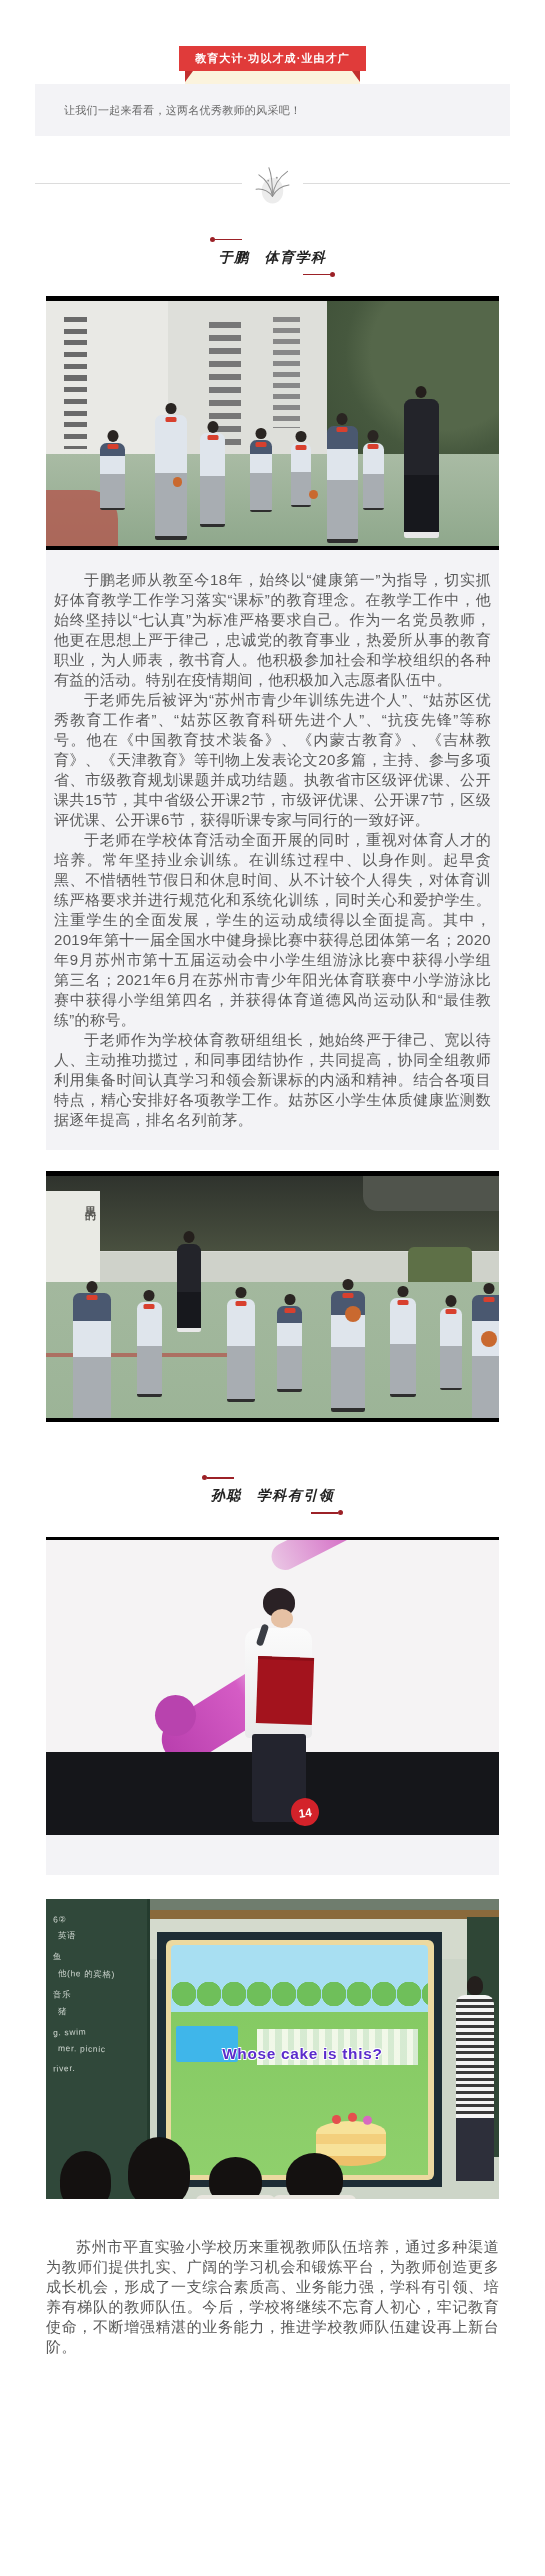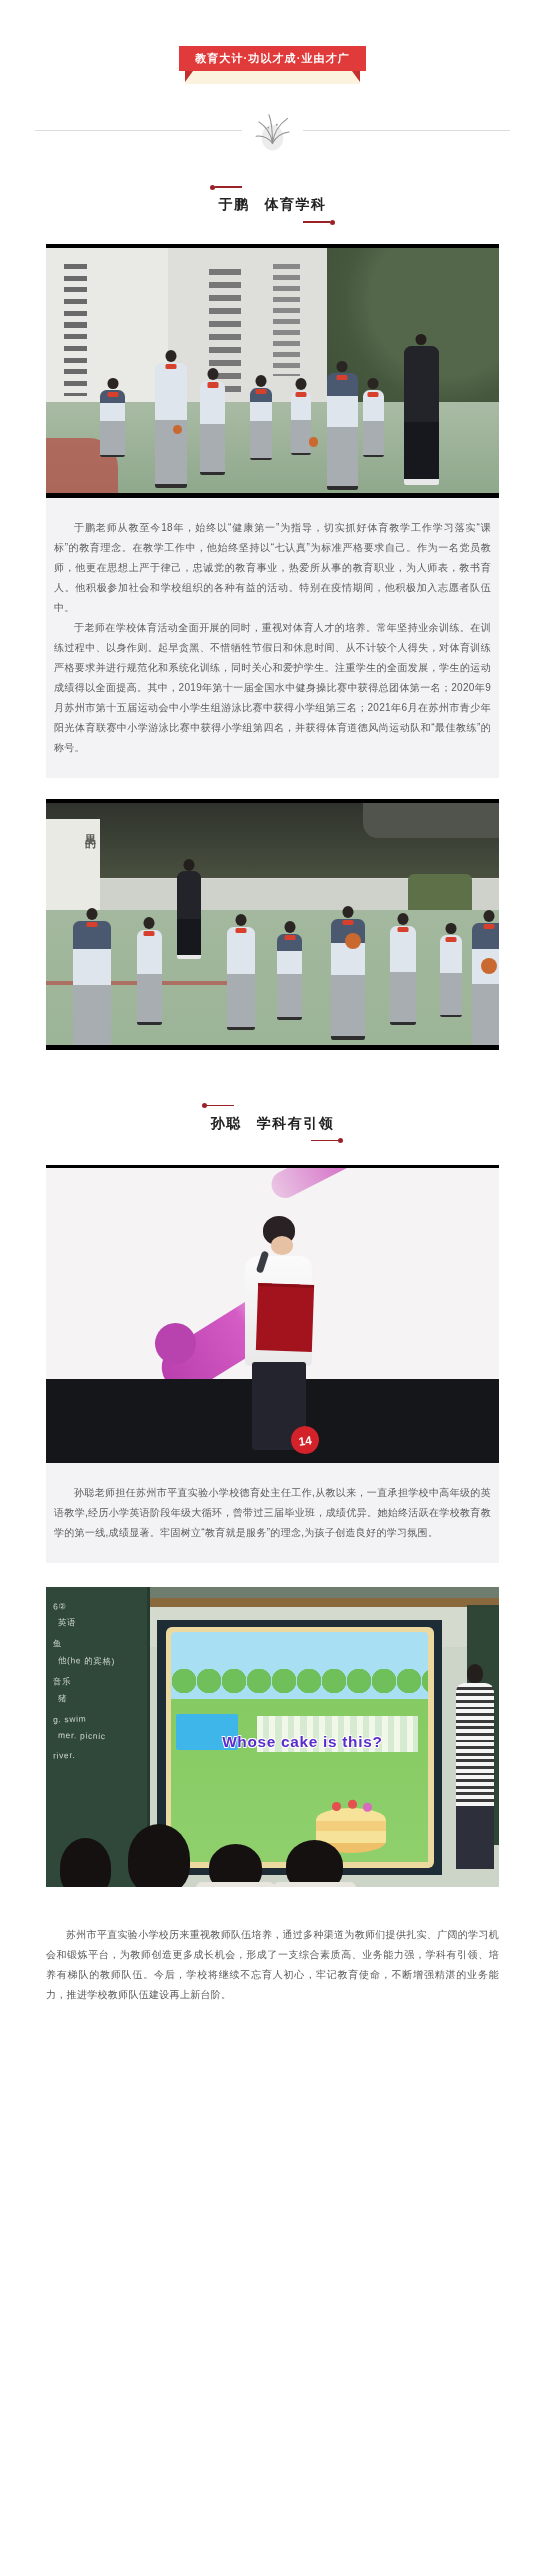--- a/index.html
+++ b/index.html
@@ -22,33 +22,33 @@
   .ribbon.big .ribbon-fold { height:9.5px; }
   .ribbon-fold i { position:absolute; top:0; width:0; height:0; }
   .ribbon-fold .nl { left:0;  border-top:11px solid #c22f2e; border-right:8.8px solid transparent; }
   .ribbon-fold .nr { right:0; border-top:11px solid #c22f2e; border-left:8.8px solid transparent; }
 
   
   .graybox { background:#f3f3f6; }
   .graybox.wide   { width:475px; margin:0 auto; padding:19px 29px; }
   .graybox.narrow { width:453px; margin:0 auto; padding:20px 8px; }
   .graybox p, .closing p {
-    margin:0; font-size:10px; line-height:20px; letter-spacing:0.3px;
+    margin:0; font-size:15px; line-height:20px; letter-spacing:0.3px;
     text-indent:2em; text-align:justify;
   }
   .graybox.wide p { font-size:11px; line-height:20.5px; color:#686868; }
   .quote p { text-indent:0; }
 
   
   .divider { display:flex; align-items:center; justify-content:center; margin:25px auto 0; width:475px; height:44px; }
   .dline { flex:1; height:0.7px; background:#dcdcdc; }
   .orchid { width:43px; height:43px; margin:0 8.8px; }
 
   
-  .sec-title { position:relative; width:max-content; margin:32px auto 0; padding:8.8px 0 10.3px; }
+  .sec-title { position:relative; width:max-content; margin:32px auto 0; padding:8.8px 0 10.3px;font-style:italic; }
   .sec-title .txt { font-size:14px; font-weight:bold; color:#222; letter-spacing:1.5px; }
   .sec-title .txt + .txt { margin-left:10.3px; }
   .deco { position:absolute; display:flex; align-items:center; }
   .deco .dot  { width:5.1px; height:5.1px; border-radius:50%; background:#9c2127; }
   .deco .line { width:27px; height:1.5px; background:#9c2127; }
   .deco.top { top:0; left:-8.8px; }
   .deco.bot { bottom:0; right:-8.8px; }
 
   
   .ph { position:relative; width:453px; margin:0 auto; overflow:hidden; background:#d9dad5; }
@@ -166,20 +166,23 @@
   <div class="ribbon">
     <div class="ribbon-main">教育大计·功以才成·业由才广</div>
     <div class="ribbon-fold">
         <i class="nl"></i>
         <i class="nr"></i>
       </div>
   </div>
 
 
 
+  <section class="graybox wide quote mt20" style="padding:16px 29px;">
+    <p>让我们一起来看看，这两名优秀教师的风采吧！</p>
+  </section>
 
   <div class="divider">
     <span class="dline"></span>
     <svg class="orchid" viewBox="0 0 60 60">
       <ellipse cx="30" cy="40" rx="15" ry="18" fill="#ececec"></ellipse>
       <g fill="none" stroke="#8f8f8f" stroke-width="1.4" stroke-linecap="round">
         <path d="M30 48 C28 34 20 24 11 18"></path>
         <path d="M30 48 C32 30 41 20 51 13"></path>
         <path d="M30 48 C30 32 29 18 25 8"></path>
         <path d="M30 48 C35 38 45 33 53 32"></path>
@@ -222,21 +225,23 @@
     <i class="kid" style="left:70%;bottom:16%;height:67px;width:20.5px"></i>
     <i class="tch" style="left:79%;bottom:5%;height:139px;width:35px"></i>
     <i class="ball" style="left:28%;bottom:25%"></i>
     <i class="ball" style="left:58%;bottom:20%"></i>
     <i class="bar t"></i>
     <i class="bar b"></i>
   </figure>
 
   <section class="graybox narrow mt36">
     <p>于鹏老师从教至今18年，始终以“健康第一”为指导，切实抓好体育教学工作学习落实“课标”的教育理念。在教学工作中，他始终坚持以“七认真”为标准严格要求自己。作为一名党员教师，他更在思想上严于律己，忠诚党的教育事业，热爱所从事的教育职业，为人师表，教书育人。他积极参加社会和学校组织的各种有益的活动。特别在疫情期间，他积极加入志愿者队伍中。</p>
+    <p>于老师先后被评为“苏州市青少年训练先进个人”、“姑苏区优秀教育工作者”、“姑苏区教育科研先进个人”、“抗疫先锋”等称号。他在《中国教育技术装备》、《内蒙古教育》、《吉林教育》、《天津教育》等刊物上发表论文20多篇，主持、参与多项省、市级教育规划课题并成功结题。执教省市区级评优课、公开课共15节，其中省级公开课2节，市级评优课、公开课7节，区级评优课、公开课6节，获得听课专家与同行的一致好评。</p>
     <p>于老师在学校体育活动全面开展的同时，重视对体育人才的培养。常年坚持业余训练。在训练过程中、以身作则。起早贪黑、不惜牺牲节假日和休息时间、从不计较个人得失，对体育训练严格要求并进行规范化和系统化训练，同时关心和爱护学生。注重学生的全面发展，学生的运动成绩得以全面提高。其中，2019年第十一届全国水中健身操比赛中获得总团体第一名；2020年9月苏州市第十五届运动会中小学生组游泳比赛中获得小学组第三名；2021年6月在苏州市青少年阳光体育联赛中小学游泳比赛中获得小学组第四名，并获得体育道德风尚运动队和“最佳教练”的称号。</p>
+    <p>于老师作为学校体育教研组组长，她始终严于律己、宽以待人、主动推功揽过，和同事团结协作，共同提高，协同全组教师利用集备时间认真学习和领会新课标的内涵和精神。结合各项目特点，精心安排好各项教学工作。姑苏区小学生体质健康监测数据逐年提高，排名名列前茅。</p>
   </section>
 
   <figure class="ph p2 mt29">
     <i class="canopy"></i>
     <i class="roof"></i>
     <i class="wall"></i>
     <u class="poster">里的</u>
     <i class="shrub"></i>
     <i class="court"></i>
     <i class="rline"></i>
@@ -277,21 +282,20 @@
     <i class="skirt"></i>
     <i class="folder"></i>
     <i class="hair"></i>
     <i class="face"></i>
     <i class="mic"></i>
     <b class="badge">14</b>
     <i class="bar t" style="height:2.9px"></i>
   </figure>
 
   <section class="graybox narrow mt35">
-    <p>孙聪老师担任苏州市平直实验小学校德育处主任工作,从教以来，一直承担学校中高年级的英语教学,经历小学英语阶段年级大循环，曾带过三届毕业班，成绩优异。她始终活跃在学校教育教学的第一线,成绩显著。牢固树立“教育就是服务”的理念,为孩子创造良好的学习氛围。</p>
   </section>
 
   <figure class="ph p4 mt33">
     <i class="trim"></i>
     <i class="boardL"></i>
     <span class="chalk" style="position:absolute">
       <span>6②</span>
       <span>英语</span>
       <span>鱼</span>
       <span>他(he 的宾格)</span>

